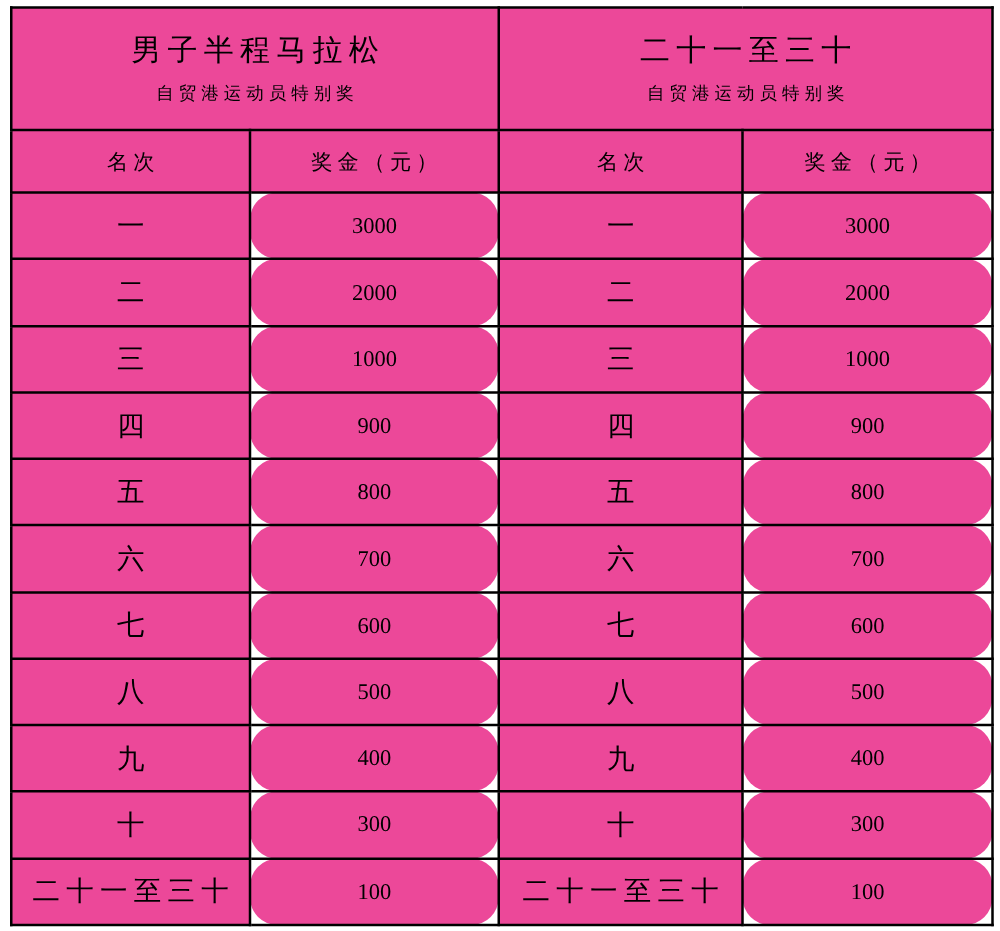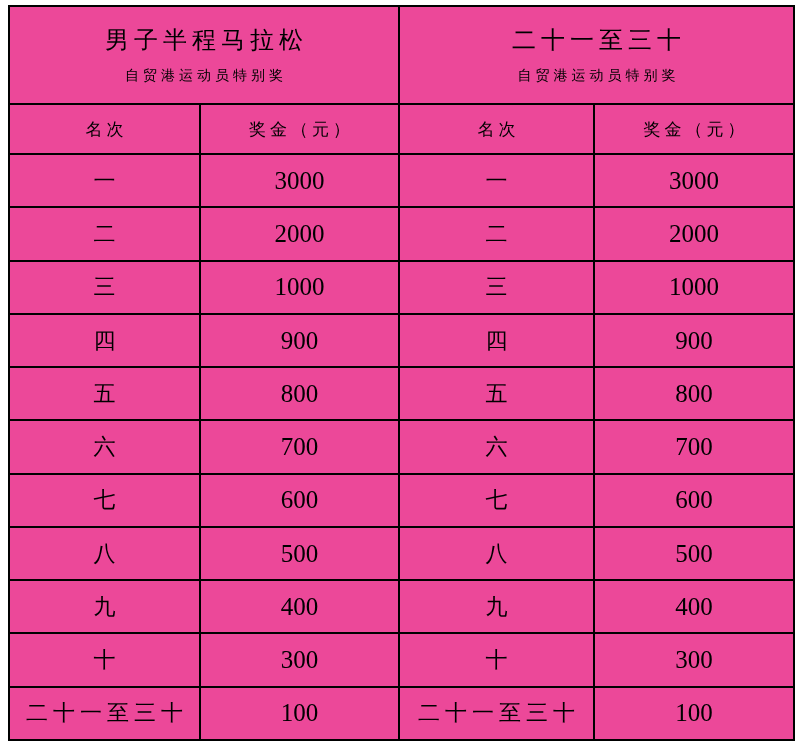--- a/index.html
+++ b/index.html
@@ -52,22 +52,23 @@
     letter-spacing: 4px;
     text-indent: 4px;
   }
   tr.data-row td { height: 49px; }
   td.rank-cell {
     font-size: 22px;
     letter-spacing: 5px;
     text-indent: 5px;
   }
   td.prize-cell {
-    font-size: 25px;
+    font-size: 18px;
     font-family: "Liberation Serif", "DejaVu Serif", serif;
+    border-radius: 22px;
   }
 </style>
 </head>
 <body>
 
 <div class="sheet">
   <table class="prize-table">
     <colgroup>
       <col style="width:191px">
         <col style="width:199px">

